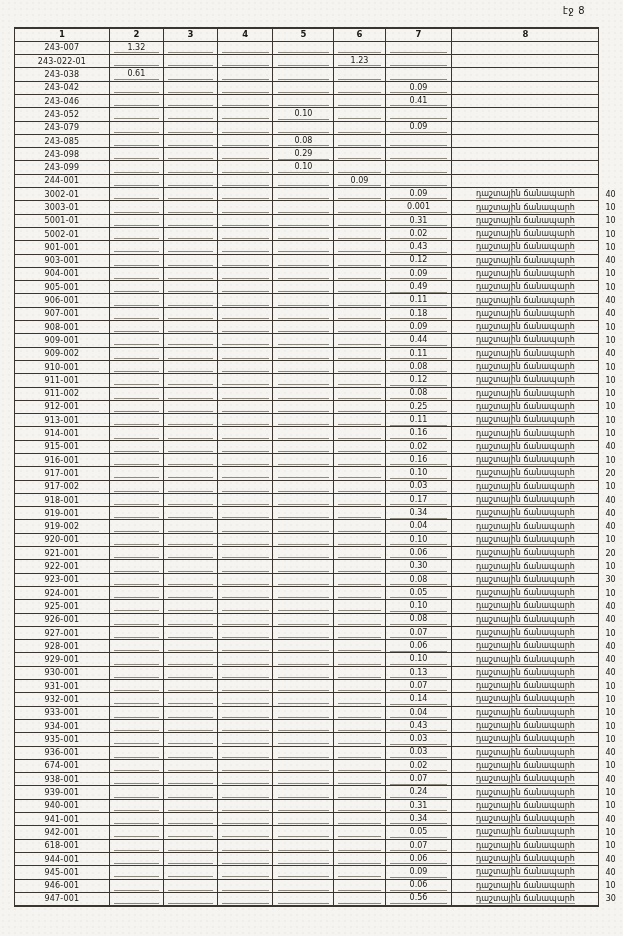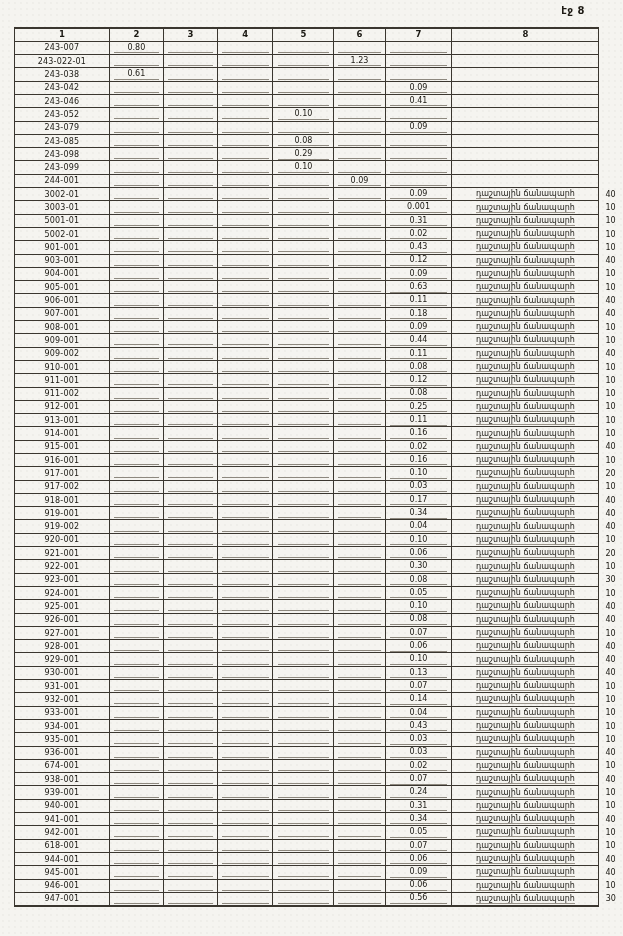--- a/index.html
+++ b/index.html
@@ -10,21 +10,21 @@
   }
   .page{
     position:relative;width:623px;height:936px;
     background:#f5f4f0;
     background-image:radial-gradient(rgba(60,55,45,0.03) 1px, transparent 1px);
     background-size:6px 6px;
     color:#17150f;
   }
   .page-label{
     position:absolute;top:5px;right:38px;
-    font-size:10px;font-weight:bold;letter-spacing:.5px;color:#1d1a14;
+    font-size:10px;font-weight:normal;letter-spacing:.5px;color:#1d1a14;
   }
   table.sheet{
     position:absolute;left:14px;top:27px;
     border-collapse:collapse;table-layout:fixed;
   }
   table.sheet tr{height:13.3px;}
   table.sheet th,table.sheet td{
     border:1px solid #3a362f;
     padding:0;margin:0;
     font-size:8px;line-height:9px;
@@ -79,21 +79,21 @@
           <th class="c6">6</th>
           <th class="c7">7</th>
           <th class="c8">8</th>
           <th class="margin-cell"></th>
         </tr>
     </thead>
     <tbody>
         <tr>
           <td class="c1">243-007</td>
           <td class="c2">
-            <span class="fill">0.80</span>
+            <span class="fill">1.32</span>
           </td>
           <td class="c3">
             <span class="fill"></span>
           </td>
           <td class="c4">
             <span class="fill"></span>
           </td>
           <td class="c5">
             <span class="fill"></span>
           </td>
@@ -508,21 +508,21 @@
           <td class="c4">
             <span class="fill"></span>
           </td>
           <td class="c5">
             <span class="fill"></span>
           </td>
           <td class="c6">
             <span class="fill"></span>
           </td>
           <td class="c7">
-            <span class="fill">0.63</span>
+            <span class="fill">0.49</span>
           </td>
           <td class="c8"><span class="txt8">դաշտային ճանապարհ</span></td>
           <td class="margin-cell">10</td>
         </tr>
         <tr>
           <td class="c1">906-001</td>
           <td class="c2">
             <span class="fill"></span>
           </td>
           <td class="c3">

